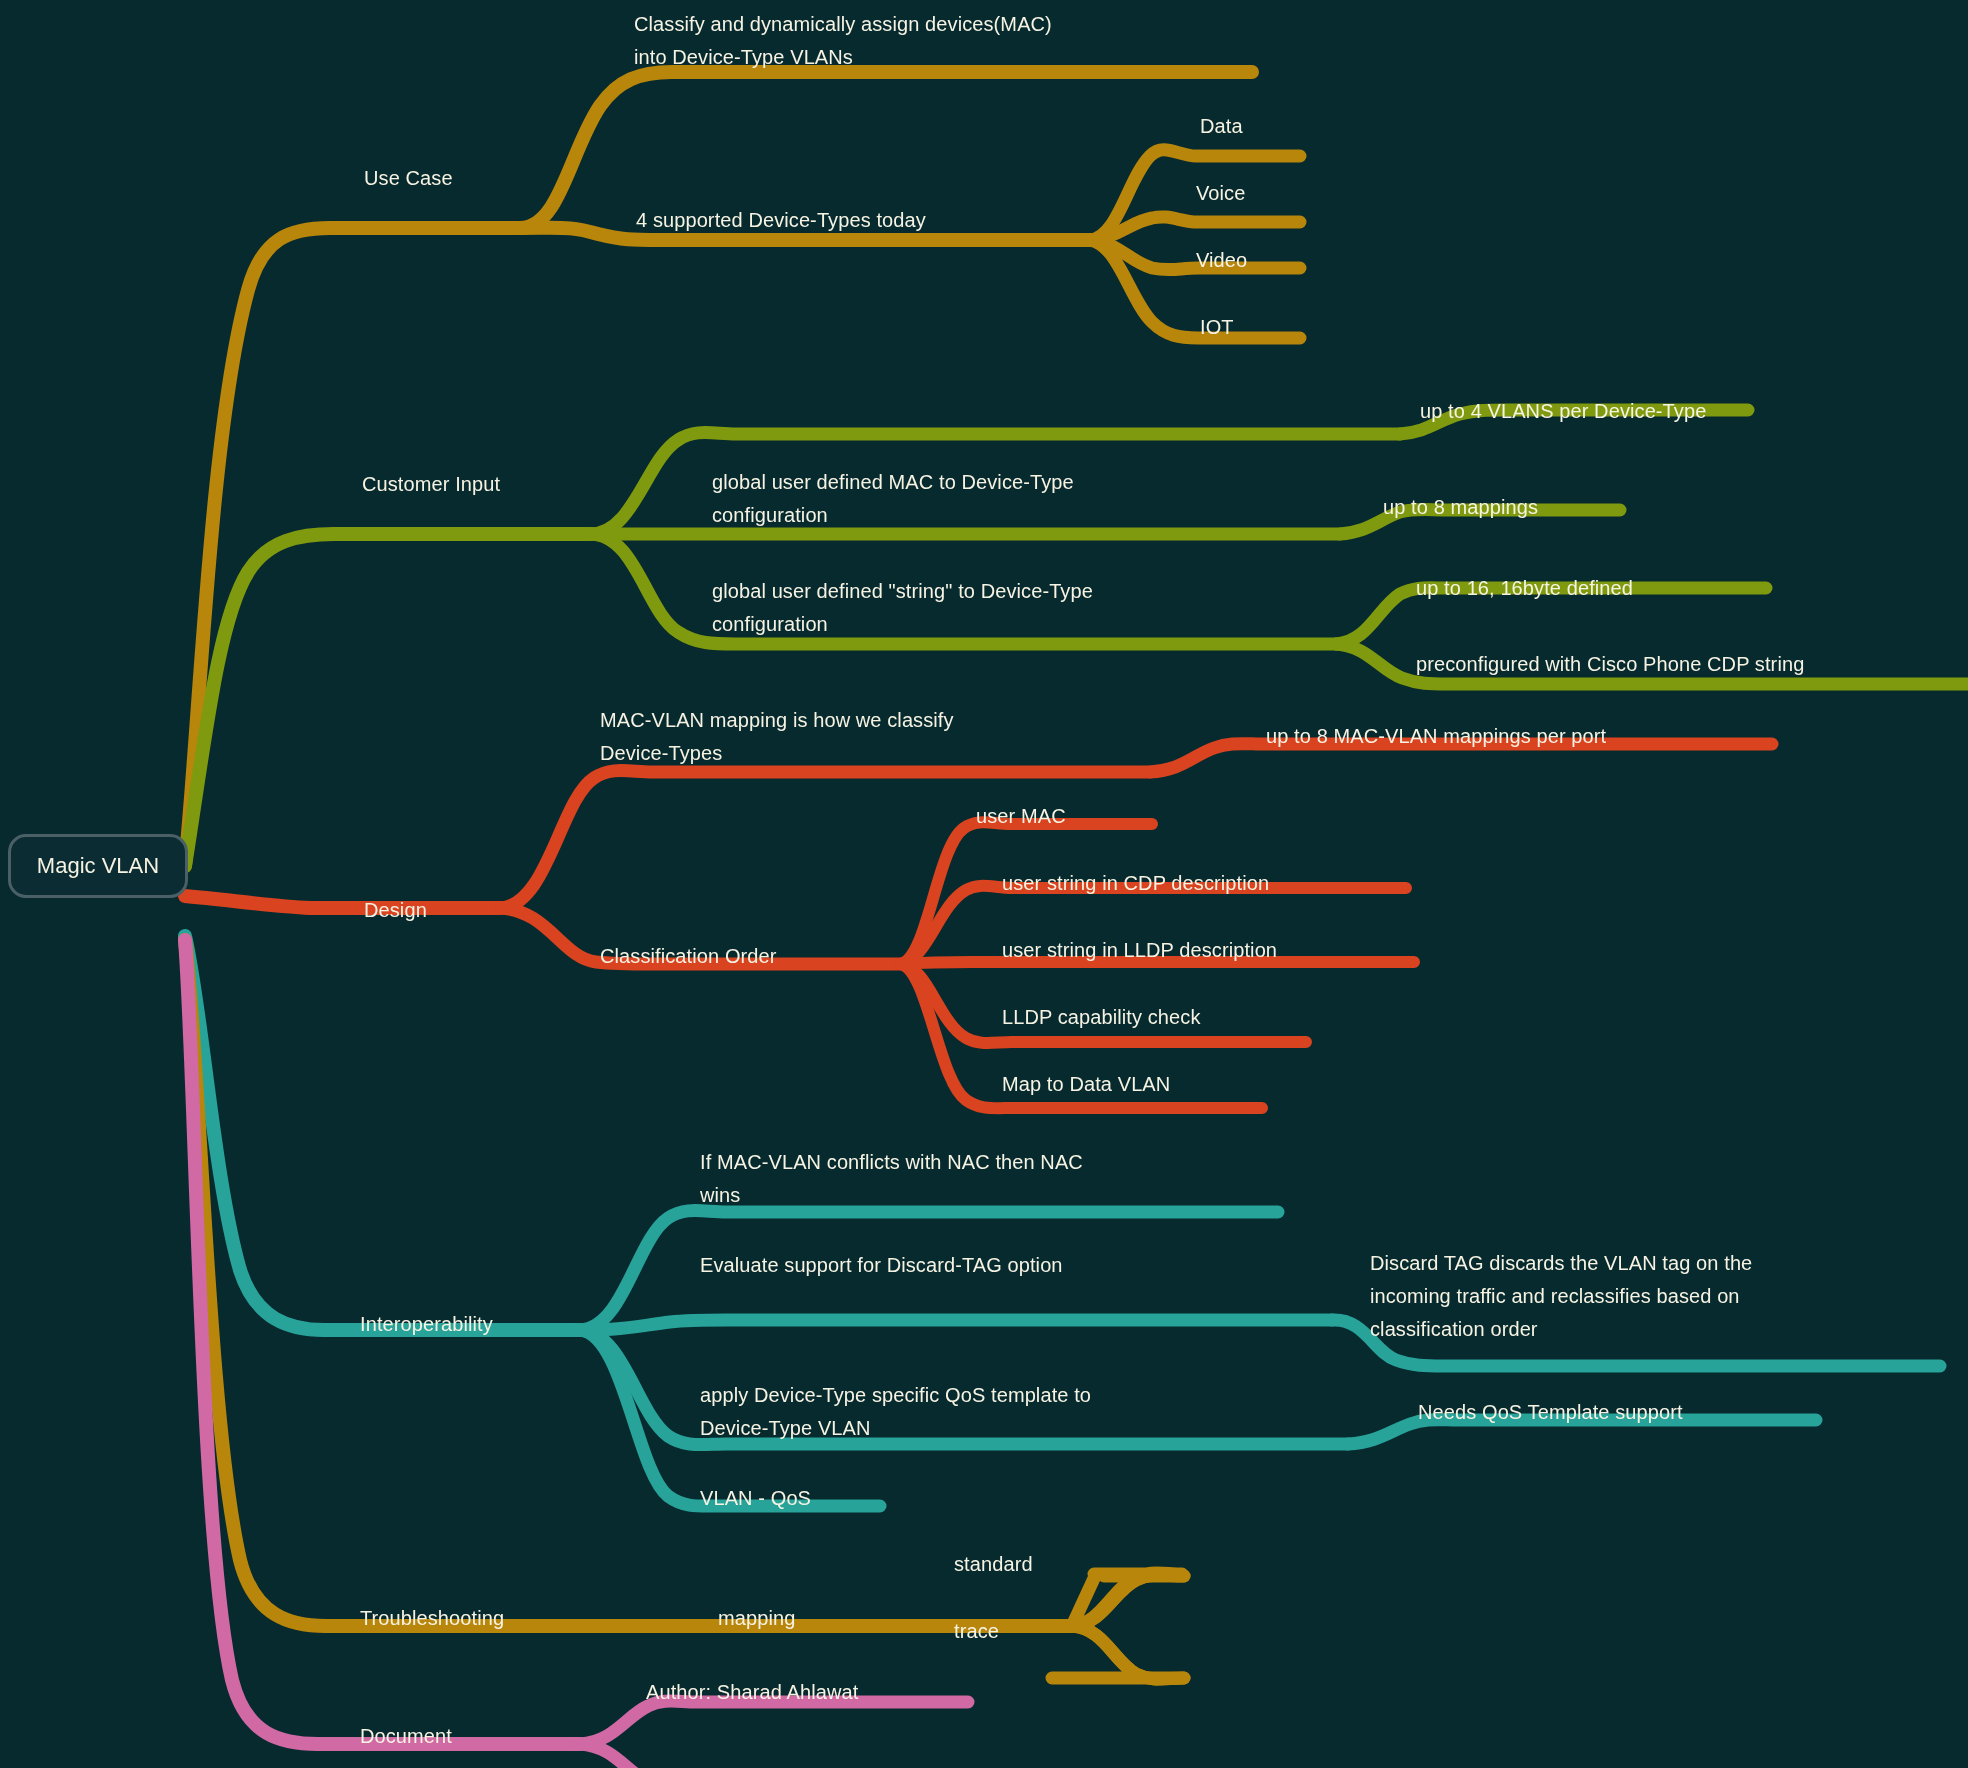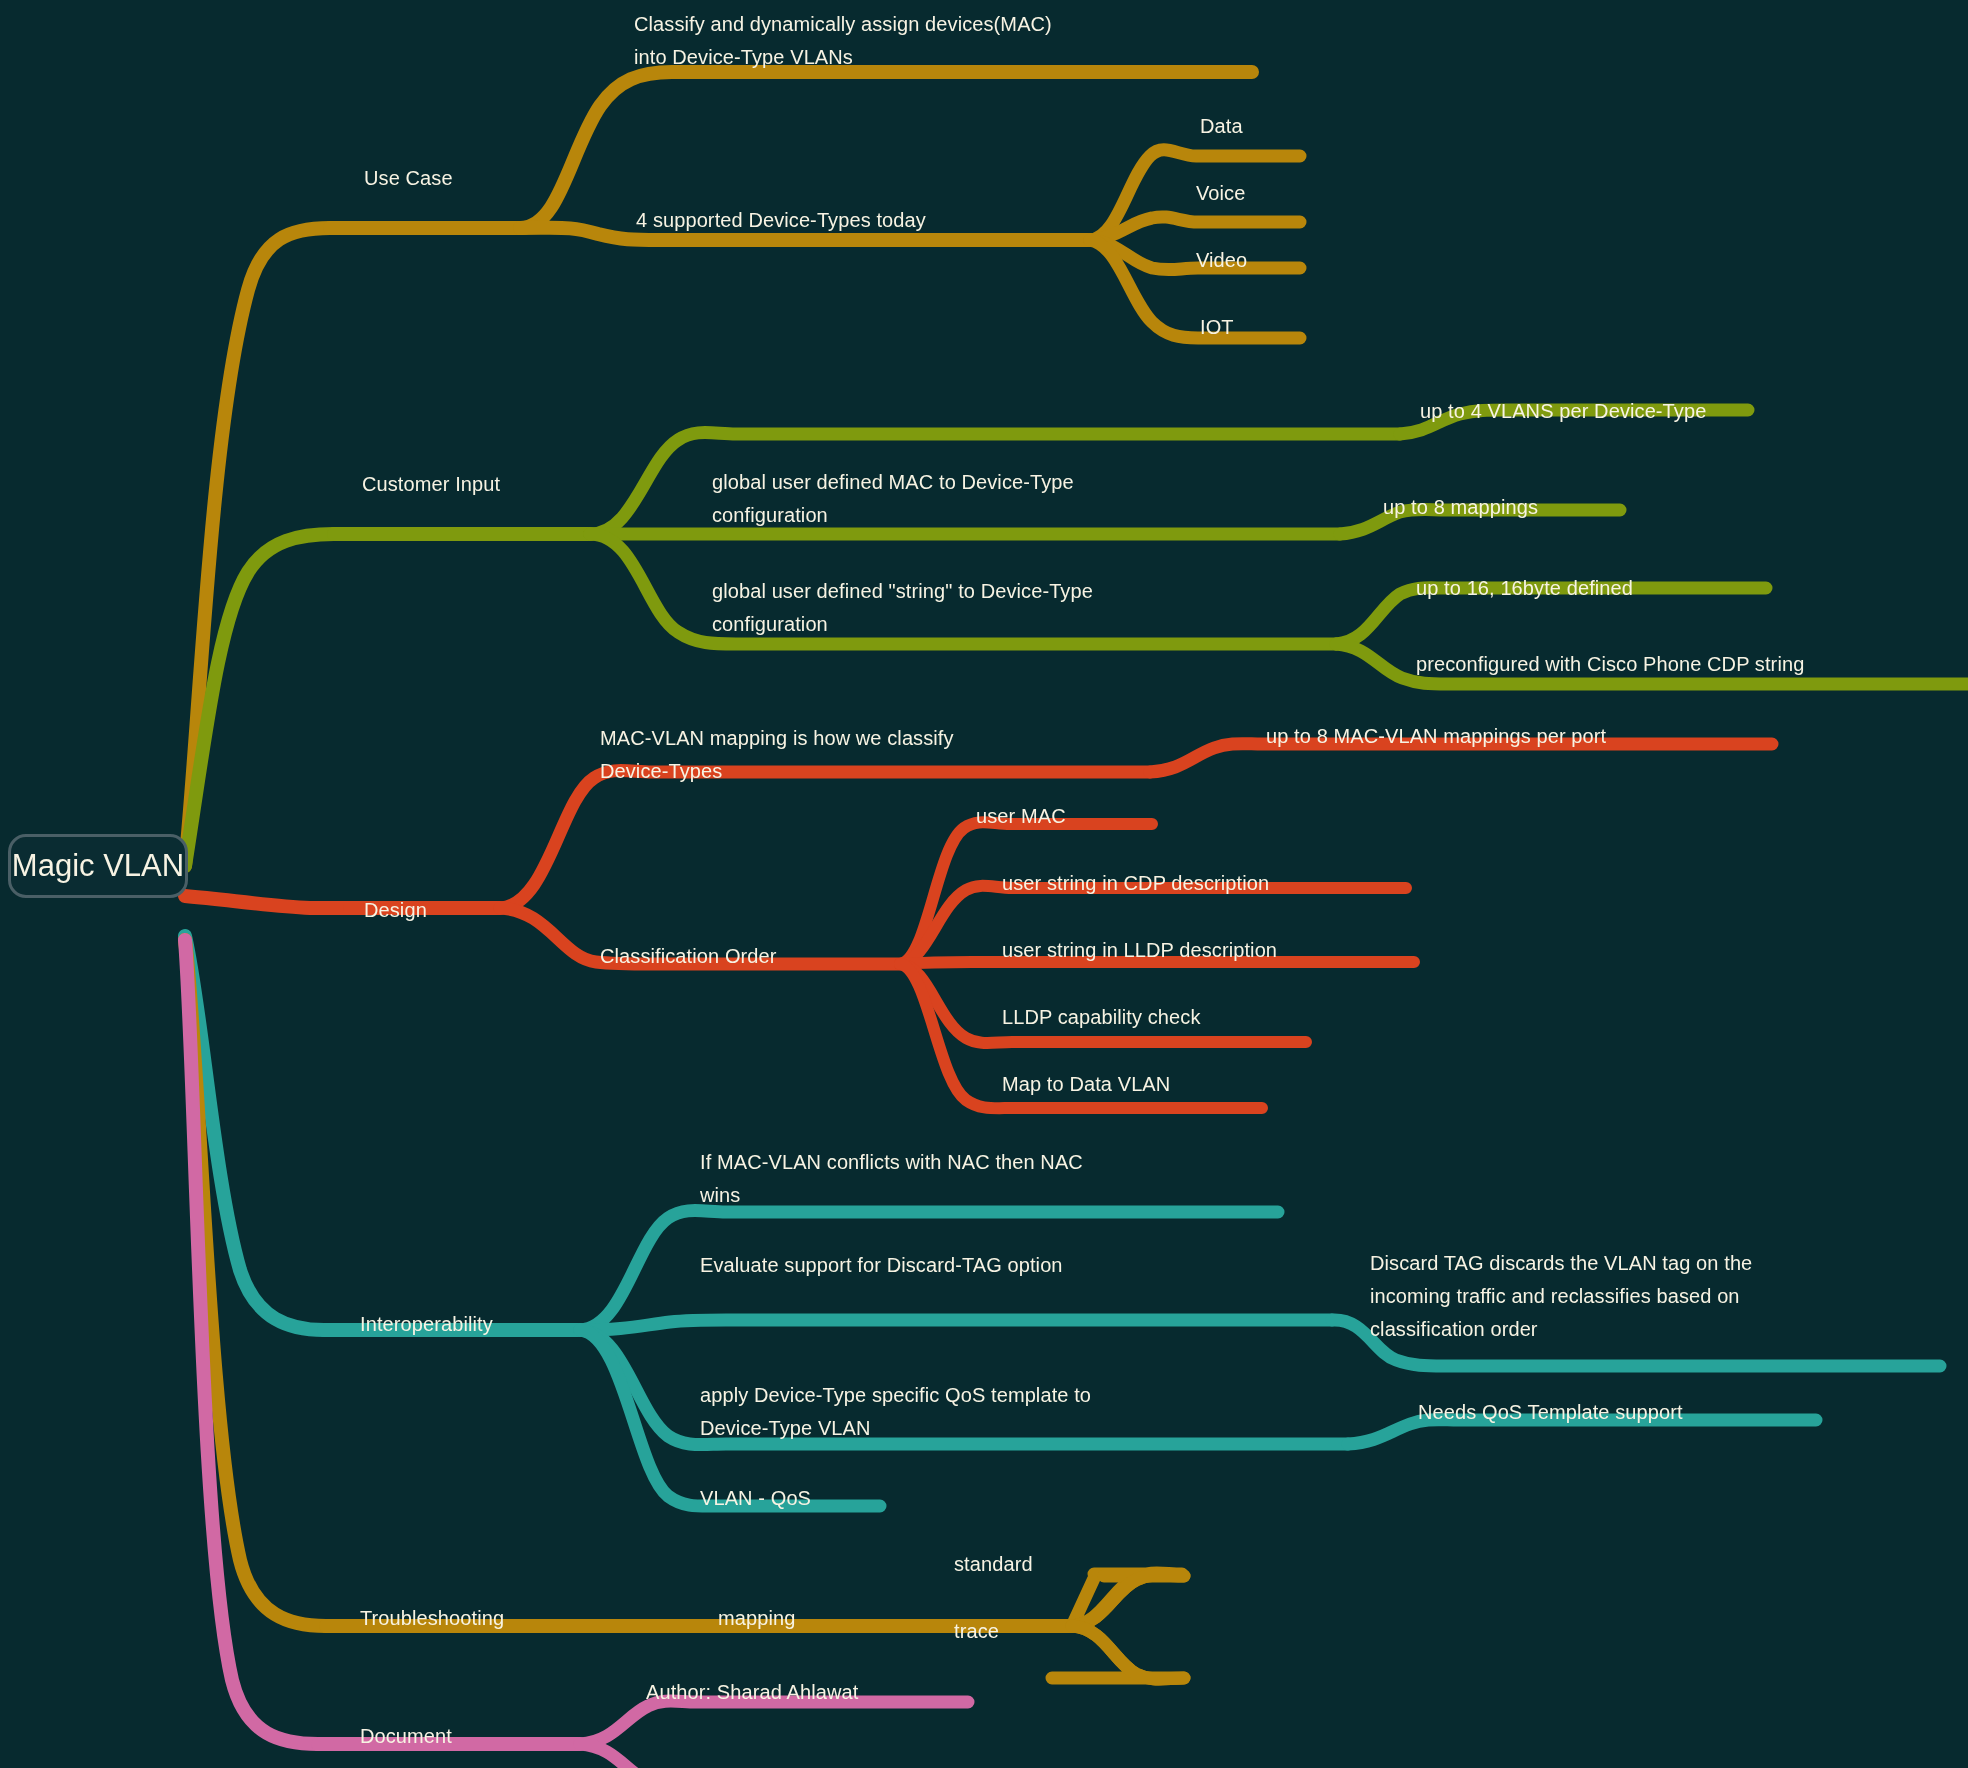--- a/index.html
+++ b/index.html
@@ -33,21 +33,21 @@
   .root-node {
     position: absolute;
     box-sizing: border-box;
     border: 3px solid #4a5f66;
     border-radius: 18px;
     background: #0a2c32;
     display: flex;
     align-items: center;
     justify-content: center;
     color: #f7f3e3;
-    font-size: 31px;
+    font-size: 22px;
     font-family: "Liberation Sans", sans-serif;
   }
 </style>
 </head>
 <body>
 
 <div id="canvas">
 
   <svg id="branches" viewBox="0 0 1968 1768" xmlns="http://www.w3.org/2000/svg">
     <g fill="none" stroke-linecap="round" stroke-linejoin="round">
@@ -130,21 +130,21 @@
 configuration</div>
   <div class="node-label" style="left:1383px; top:491px;">up to 8 mappings</div>
 
   <div class="node-label" style="left:712px; top:575px;">global user defined "string" to Device-Type
 configuration</div>
   <div class="node-label" style="left:1416px; top:572px;">up to 16, 16byte defined</div>
   <div class="node-label" style="left:1416px; top:648px;">preconfigured with Cisco Phone CDP string</div>
 
   <div class="node-label" style="left:364px; top:894px;">Design</div>
 
-  <div class="node-label" style="left:600px; top:704px;margin-top:18px;">MAC-VLAN mapping is how we classify
+  <div class="node-label" style="left:600px; top:704px;">MAC-VLAN mapping is how we classify
 Device-Types</div>
   <div class="node-label" style="left:1266px; top:720px;">up to 8 MAC-VLAN mappings per port</div>
 
   <div class="node-label" style="left:600px; top:940px;">Classification Order</div>
 
   <div class="node-label" style="left:976px; top:800px;">user MAC</div>
   <div class="node-label" style="left:1002px; top:867px;">user string in CDP description</div>
   <div class="node-label" style="left:1002px; top:934px;">user string in LLDP description</div>
   <div class="node-label" style="left:1002px; top:1001px;">LLDP capability check</div>
   <div class="node-label" style="left:1002px; top:1068px;">Map to Data VLAN</div>

